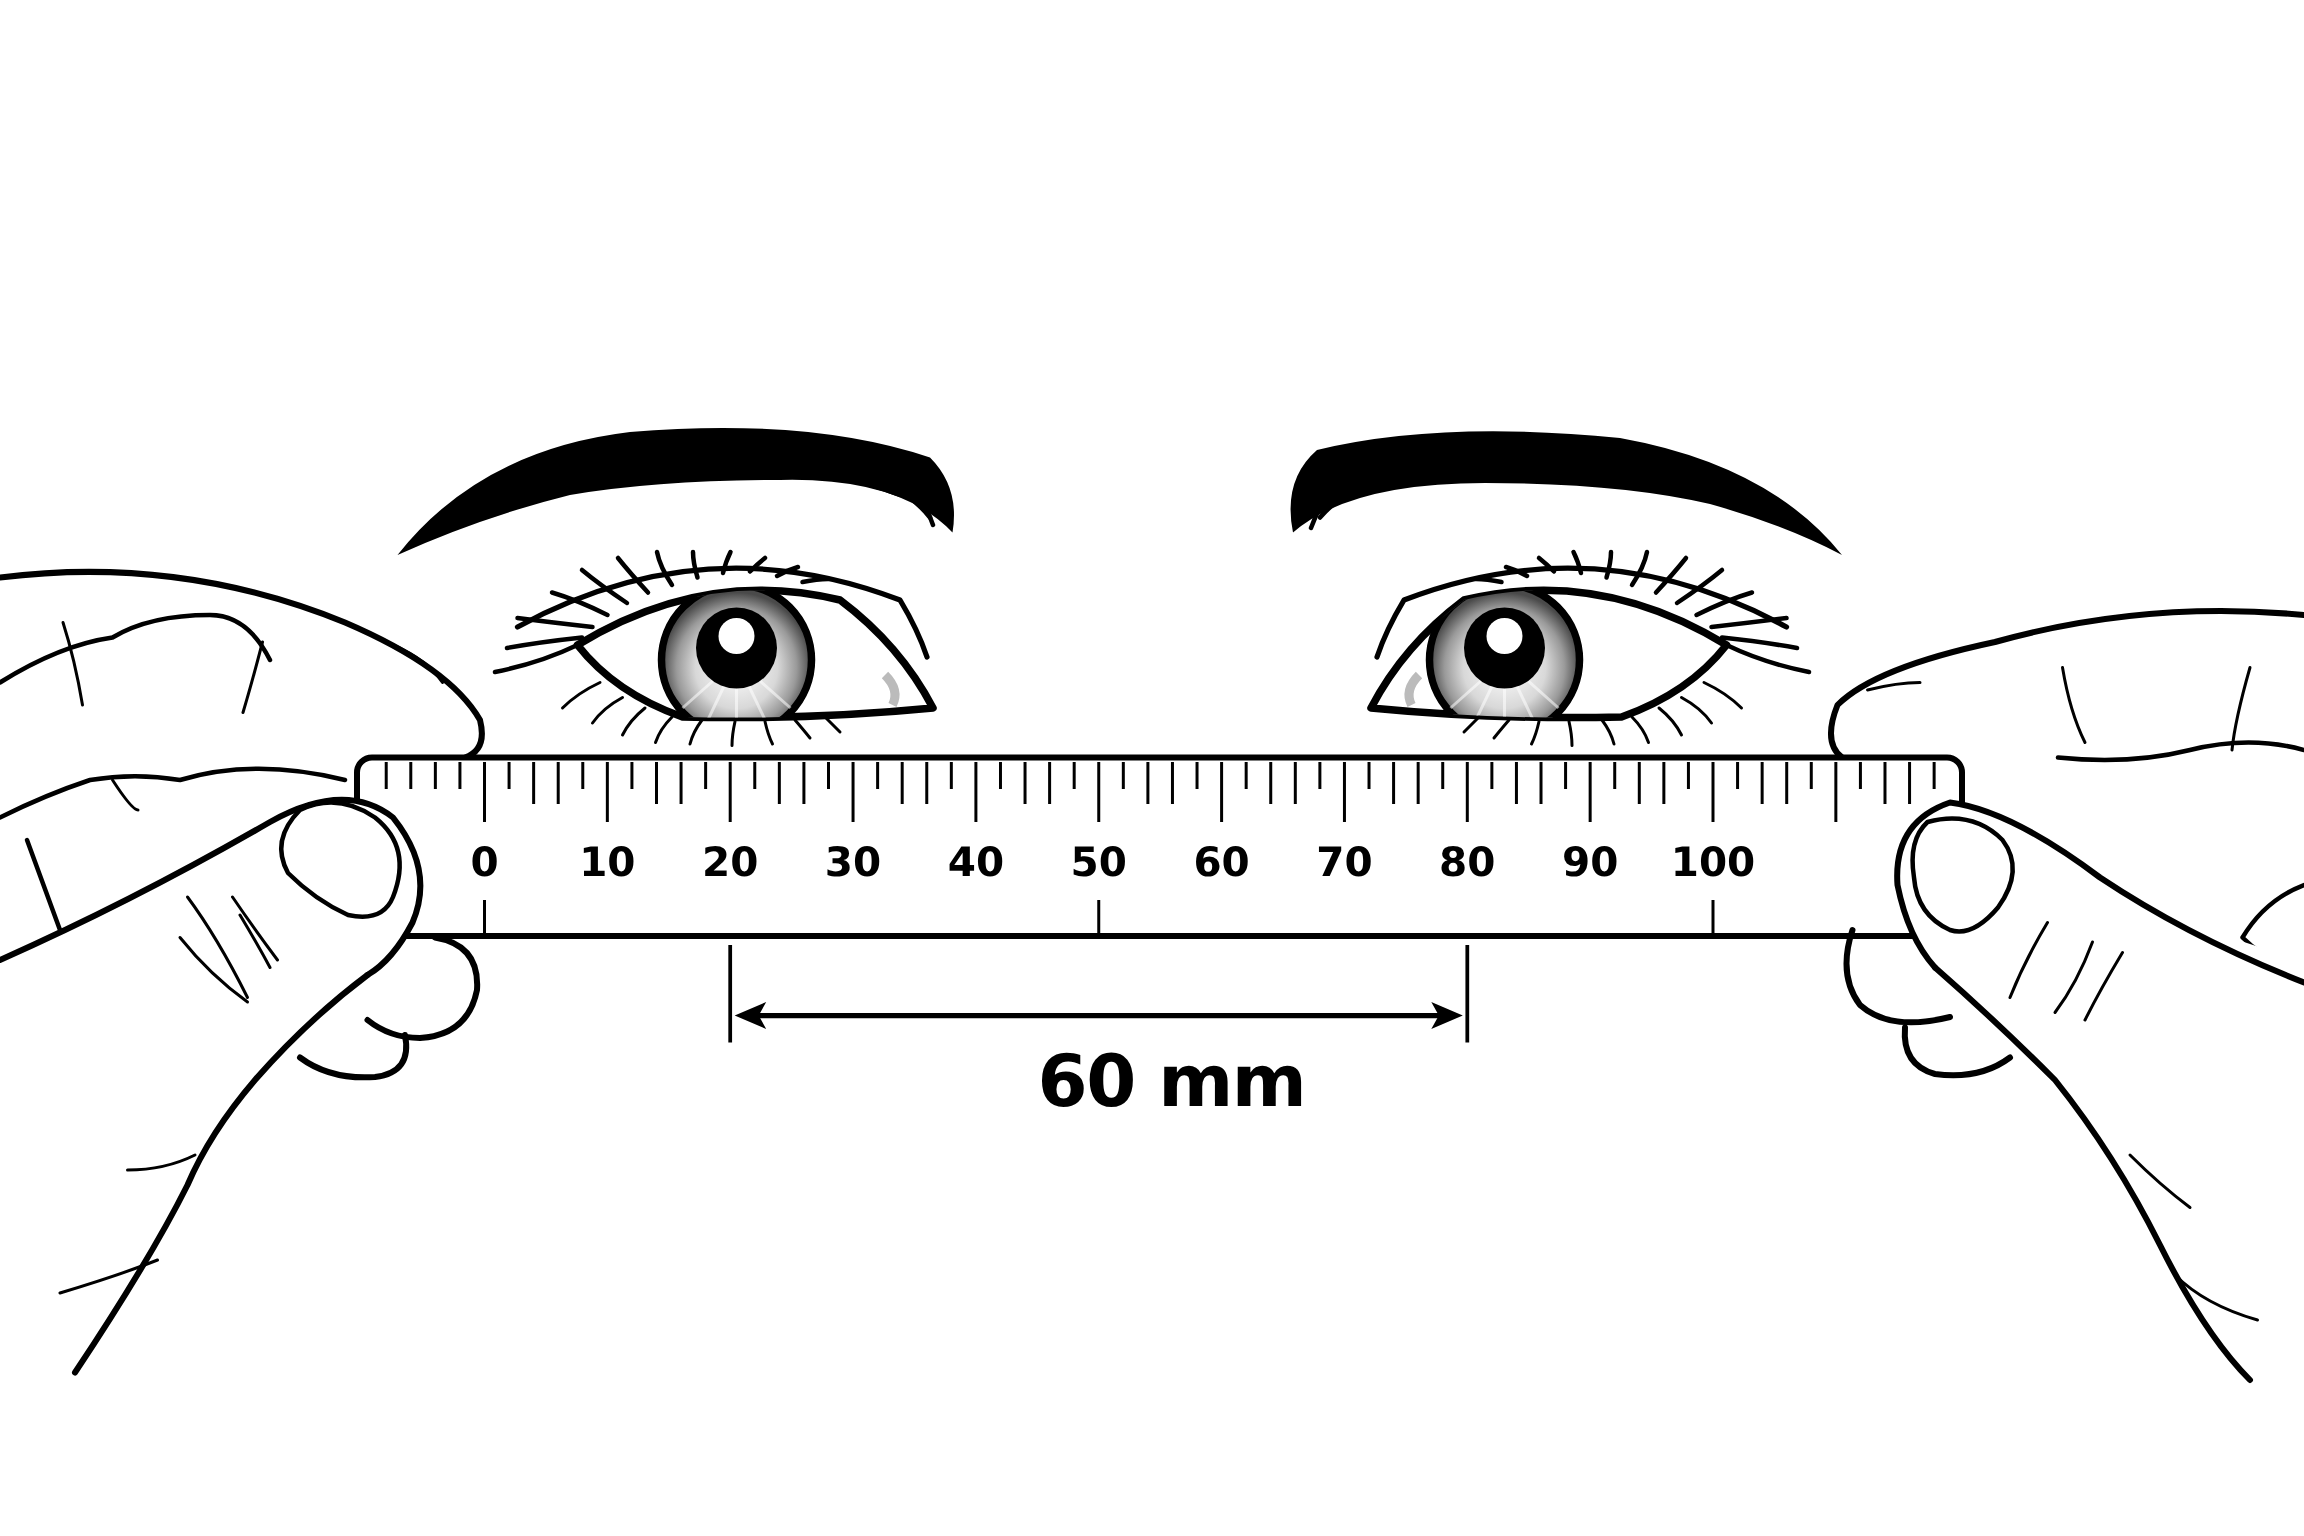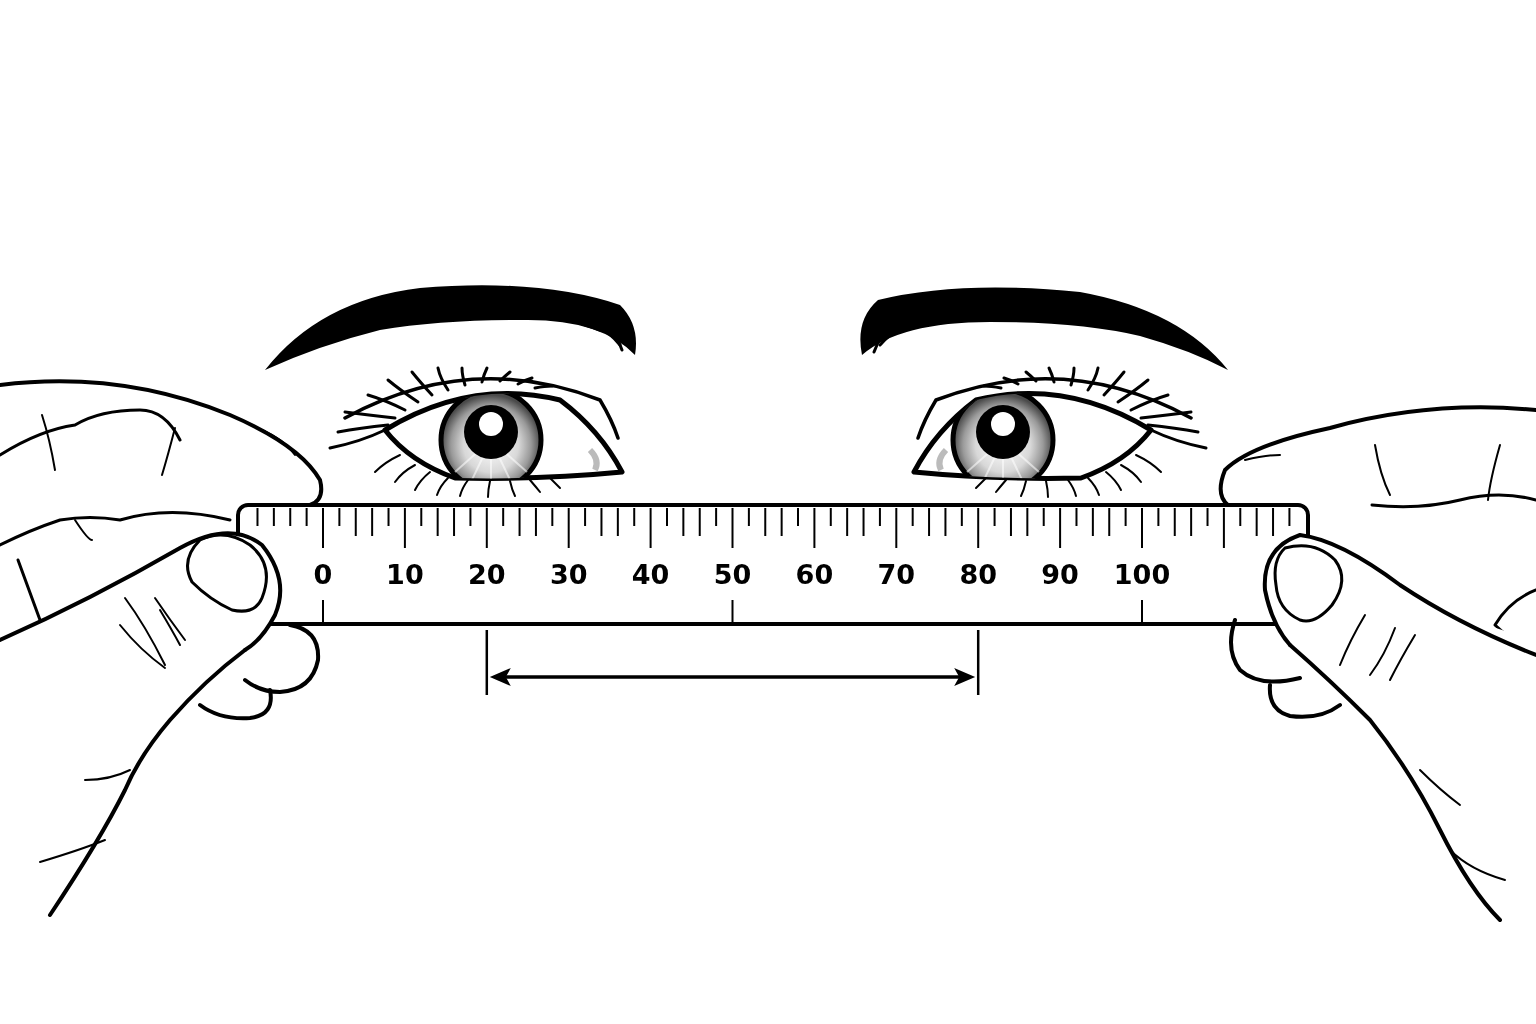--- a/index.html
+++ b/index.html
@@ -292,13 +292,14 @@
 
     <g>
       <line id="bracket-left" y1="630" y2="695" stroke="#000" stroke-width="2.5" x1="486.79999999999995" x2="486.79999999999995"></line>
       <line id="bracket-right" y1="630" y2="695" stroke="#000" stroke-width="2.5" x1="978.1999999999999" x2="978.1999999999999"></line>
       <line id="bracket-shaft" y1="677" y2="677" stroke="#000" stroke-width="3.5" x1="498.79999999999995" x2="966.1999999999999"></line>
       <path id="arrow-left" fill="#000" d="M 489.79999999999995 677 L 510.79999999999995 668 L 505.79999999999995 677 L 510.79999999999995 686 Z"></path>
       <path id="arrow-right" fill="#000" d="M 975.1999999999999 677 L 954.1999999999999 668 L 959.1999999999999 677 L 954.1999999999999 686 Z"></path>
     </g>
   </svg>
 
+  <div class="measure-label"><span>60 mm</span></div>
 </div>
 
 </body></html>

